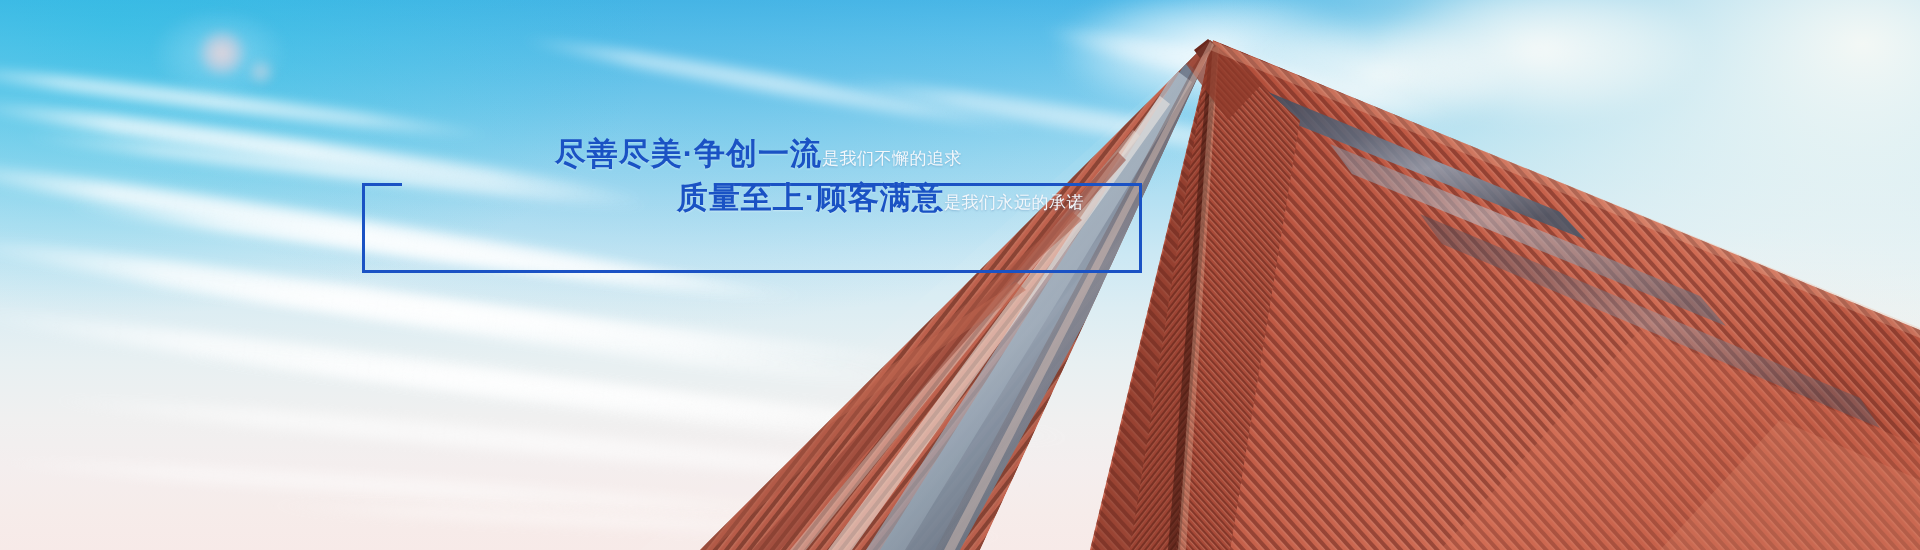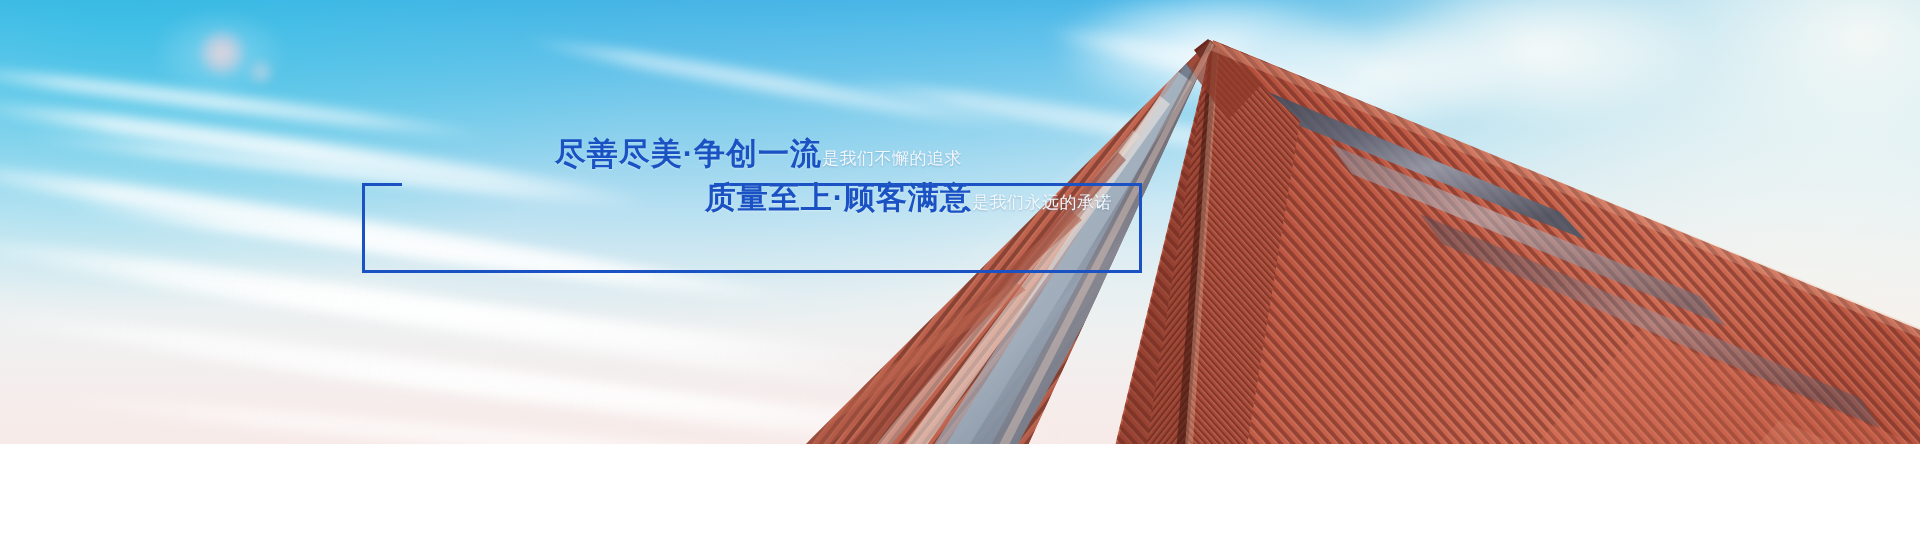--- a/index.html
+++ b/index.html
@@ -1,21 +1,21 @@
 <!DOCTYPE html>
 <html><head>
 <meta charset="utf-8">
 <style>
   * { margin:0; padding:0; box-sizing:border-box; }
   html,body { background:#fff; }
   body { font-family:"Liberation Sans","DejaVu Sans",sans-serif; }
 
   #banner {
     position:relative;
-    width:1920px; height:444px;
+    width:1920px; height:550px;
     overflow:hidden;
   }
 
   
   .sky-base {
     position:absolute; inset:0;
     background:
       linear-gradient(to bottom,
         #4cb8e8 0%,
         #63c3ec 7%,
@@ -127,21 +127,21 @@
     text-shadow:0 1px 2px rgba(255,255,255,.35);
   }
   .line-sub {
     font-size:17px;
     font-weight:normal;
     color:#f2f7fb;
     letter-spacing:.5px;
     text-shadow:0 1px 2px rgba(60,110,160,.35);
   }
   .line-1 { padding-right:180px; }
-  .line-2 { padding-right:30px; }
+  .line-2 { padding-right:58px; }
   .line-3 { padding-right:0px; }
 </style>
 </head>
 <body>
 
 <div id="banner">
 
   <div class="sky-base"></div>
   <div class="sky-tint-left"></div>
 

